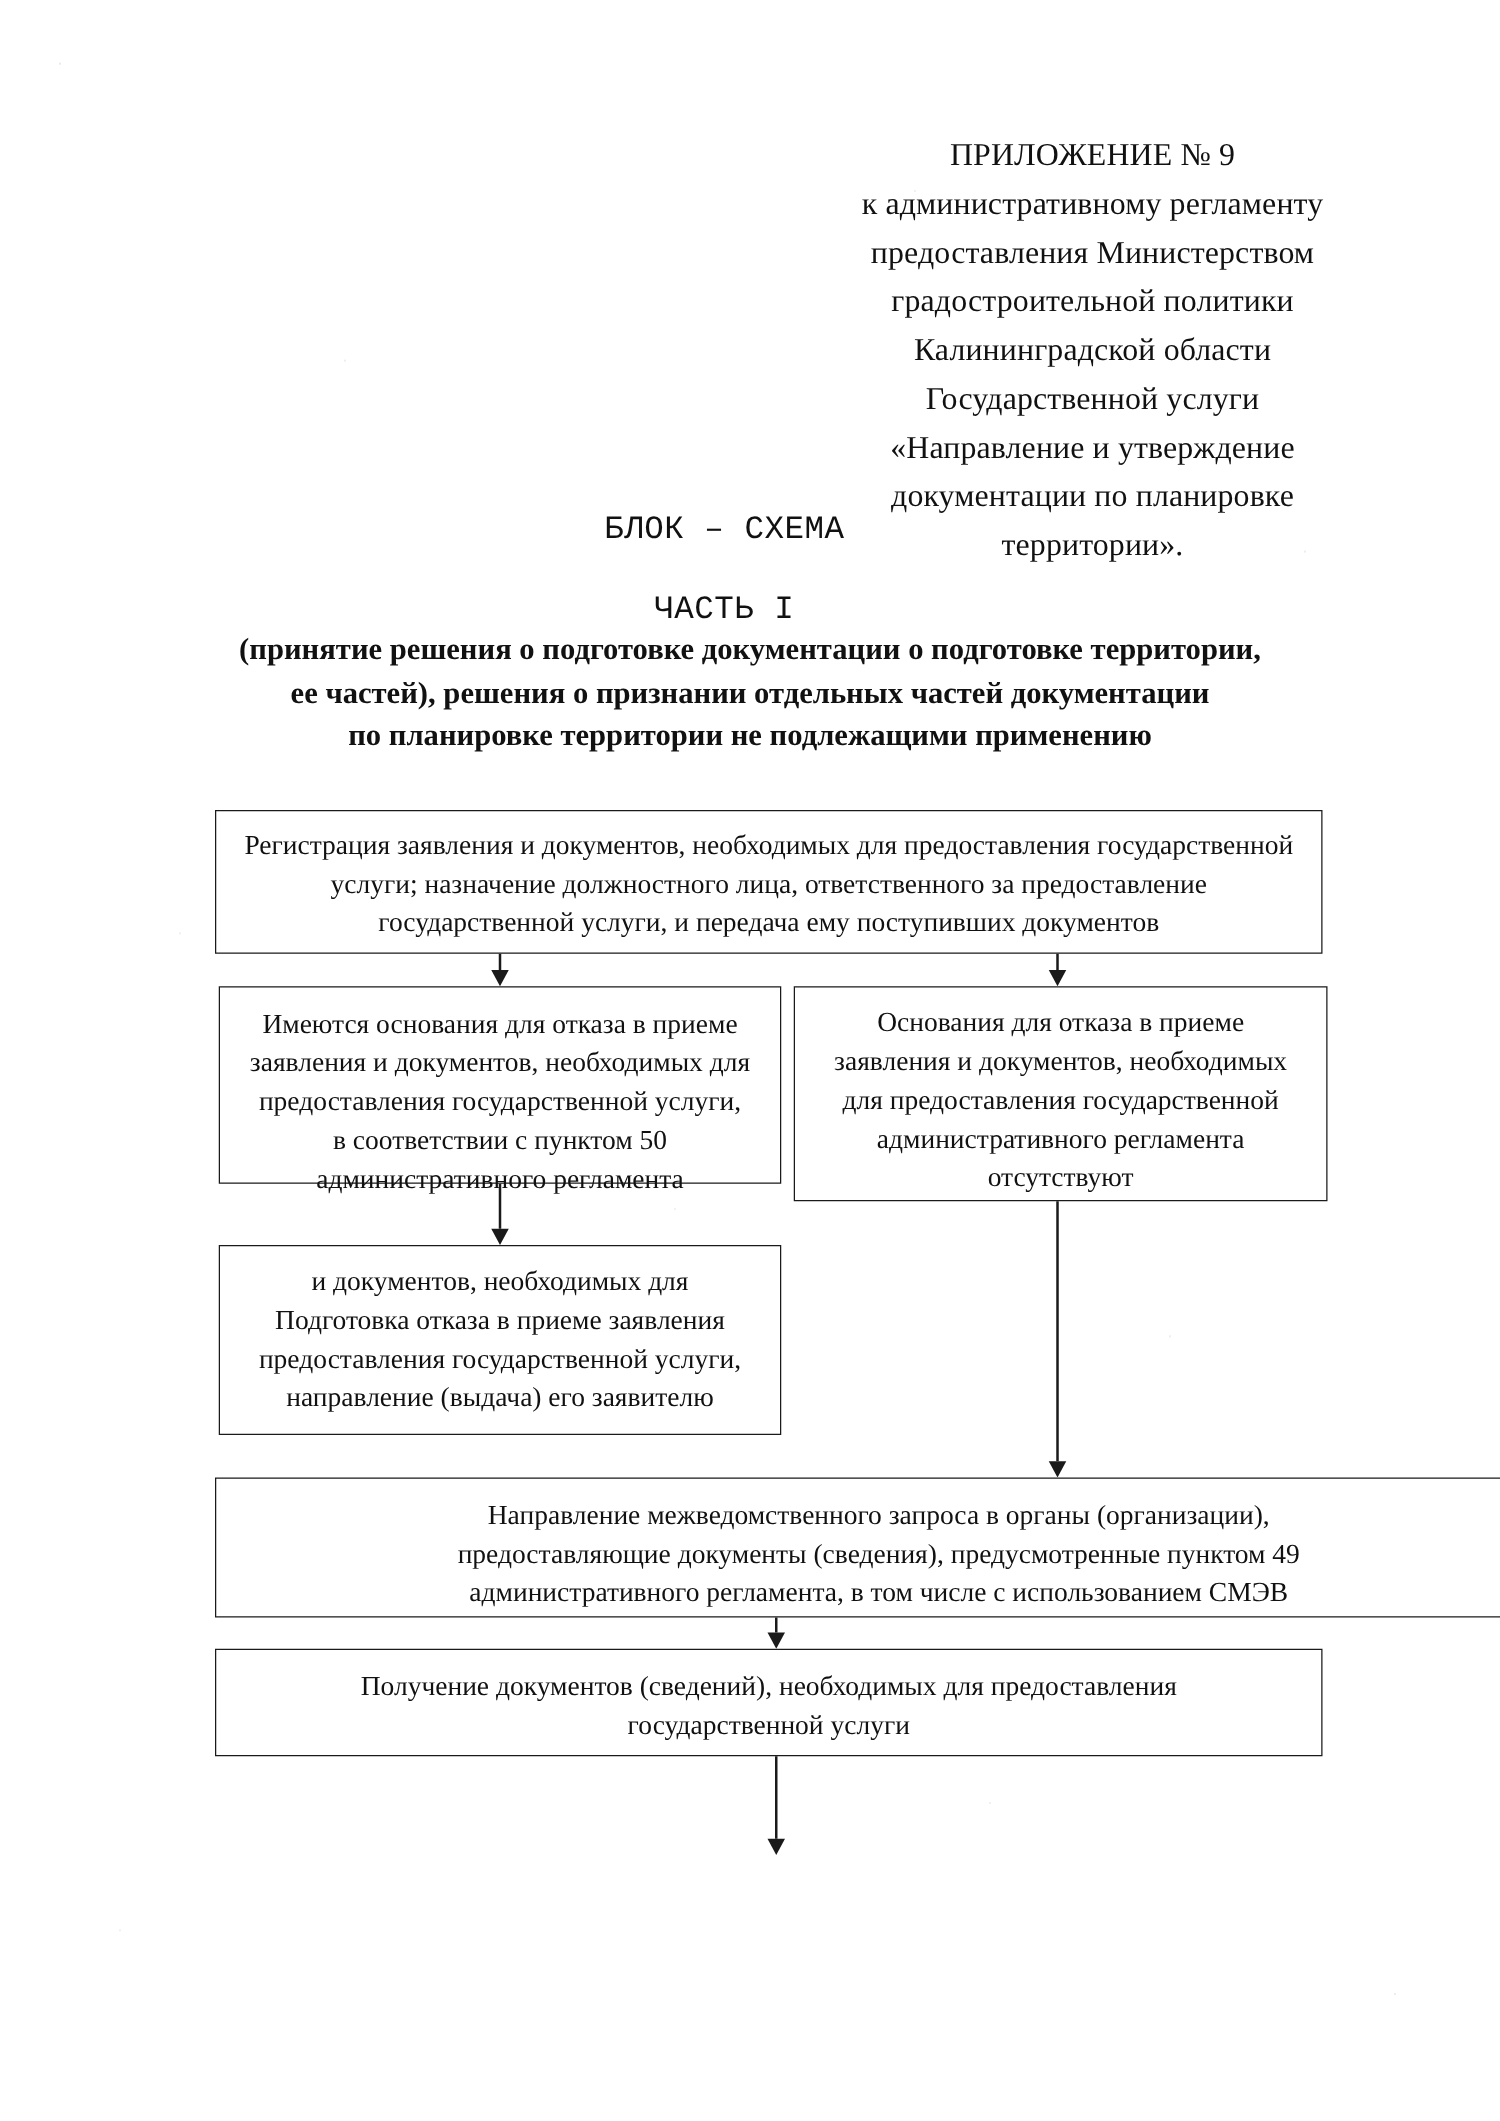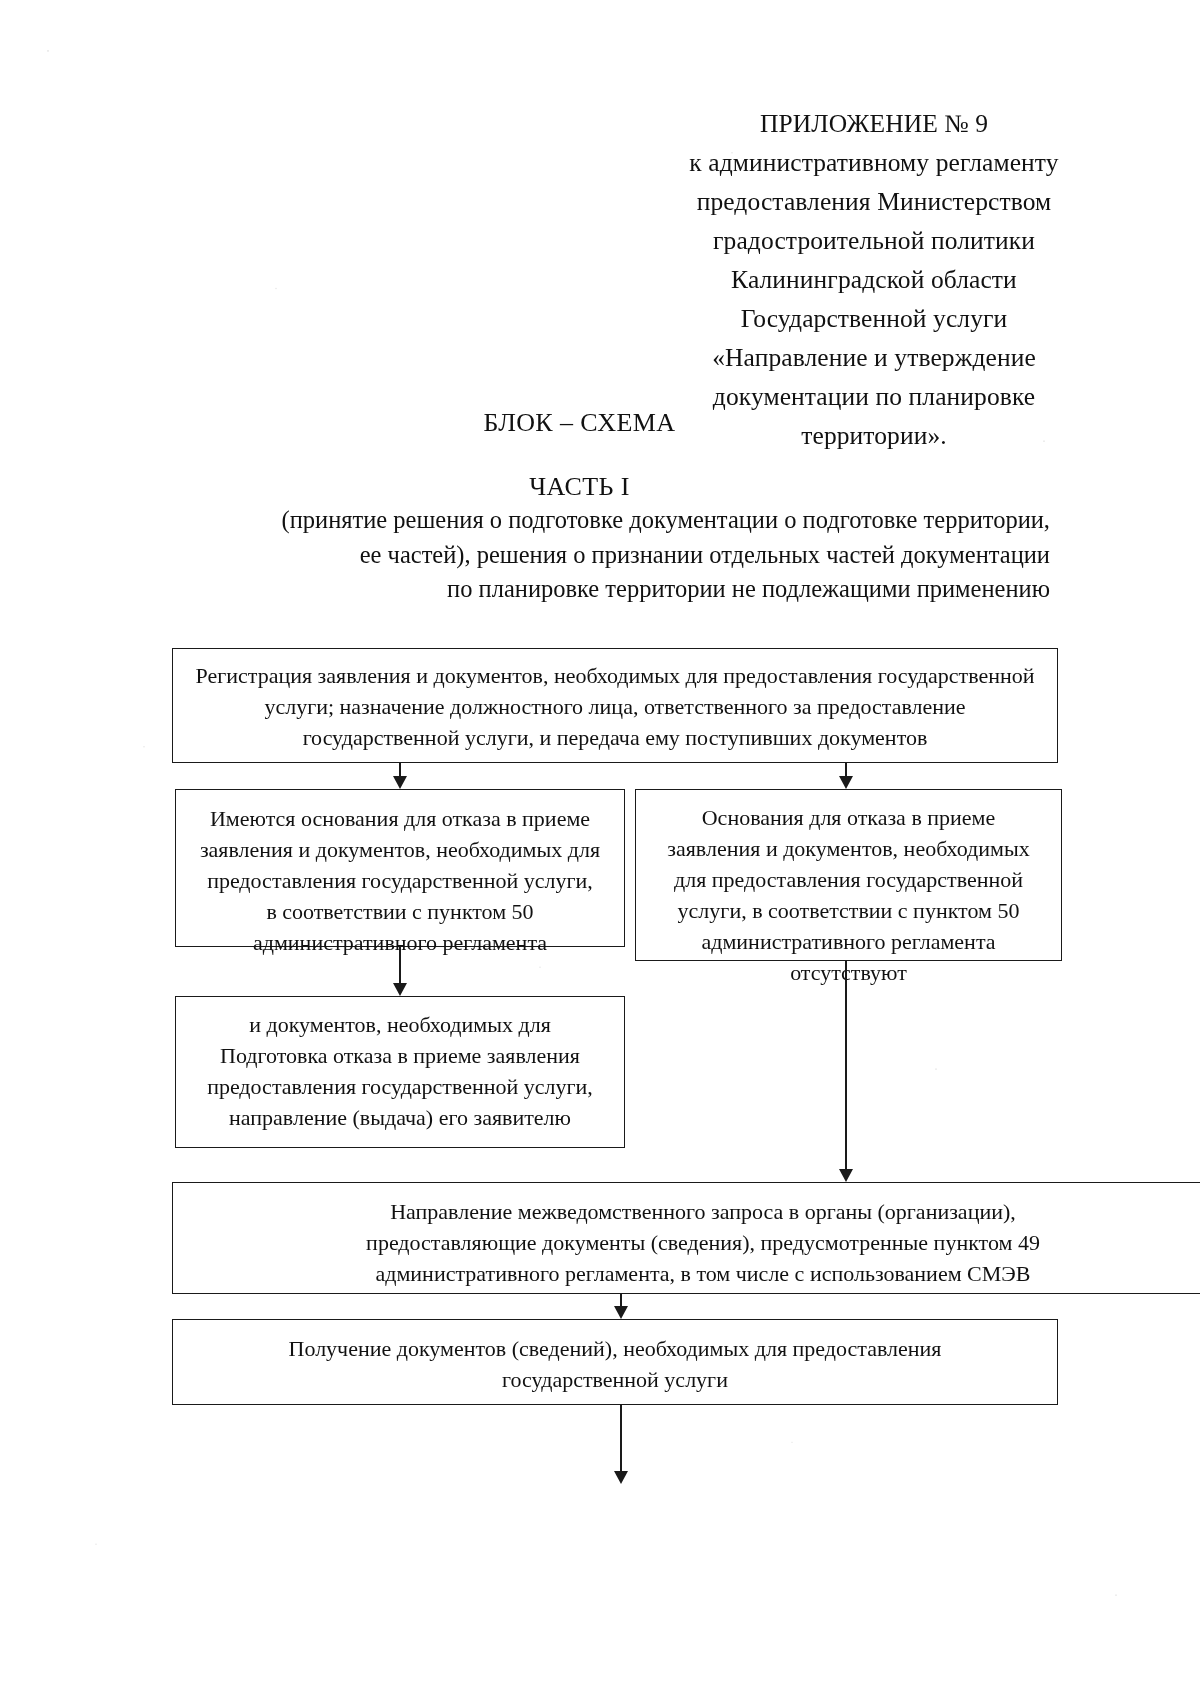--- a/index.html
+++ b/index.html
@@ -61,32 +61,34 @@
   }
 
   
   .doc-title {
     position: absolute;
     left: 0;
     width: 1159px;
     text-align: center;
     font-size: 26px;
     letter-spacing: 0.4px;
+    font-family: Liberation Mono, monospace;
   }
   #block-scheme-title { top: 408px; }
   #part-title { top: 472px; }
 
   .subtitle {
     position: absolute;
     left: 150px;
     top: 503px;
     width: 900px;
-    text-align: right;
+    text-align: center;
     font-size: 24.5px;
     line-height: 34.5px;
+    font-weight: bold;
   }
   .subtitle .sl {
     display: block;
     white-space: nowrap;
   }
 
   
   .flow {
     position: absolute;
     left: 0;
@@ -221,21 +223,20 @@
         <span class="ln">в соответствии с пунктом 50</span>
         <span class="ln">административного регламента</span>
       </span>
     </div>
 
     <div class="node" id="node-grounds-absent">
       <span class="txt">
         <span class="ln">Основания для отказа в приеме</span>
         <span class="ln">заявления и документов, необходимых</span>
         <span class="ln">для предоставления государственной</span>
-        <span class="ln">услуги, в соответствии  с пунктом 50</span>
         <span class="ln">административного регламента</span>
         <span class="ln">отсутствуют</span>
       </span>
     </div>
 
     <div class="vline" id="conn-left-to-refusal-line"></div>
     <div class="arrowhead" id="conn-left-to-refusal-arrow"></div>
 
     <div class="node" id="node-refusal-prep">
       <span class="txt">

